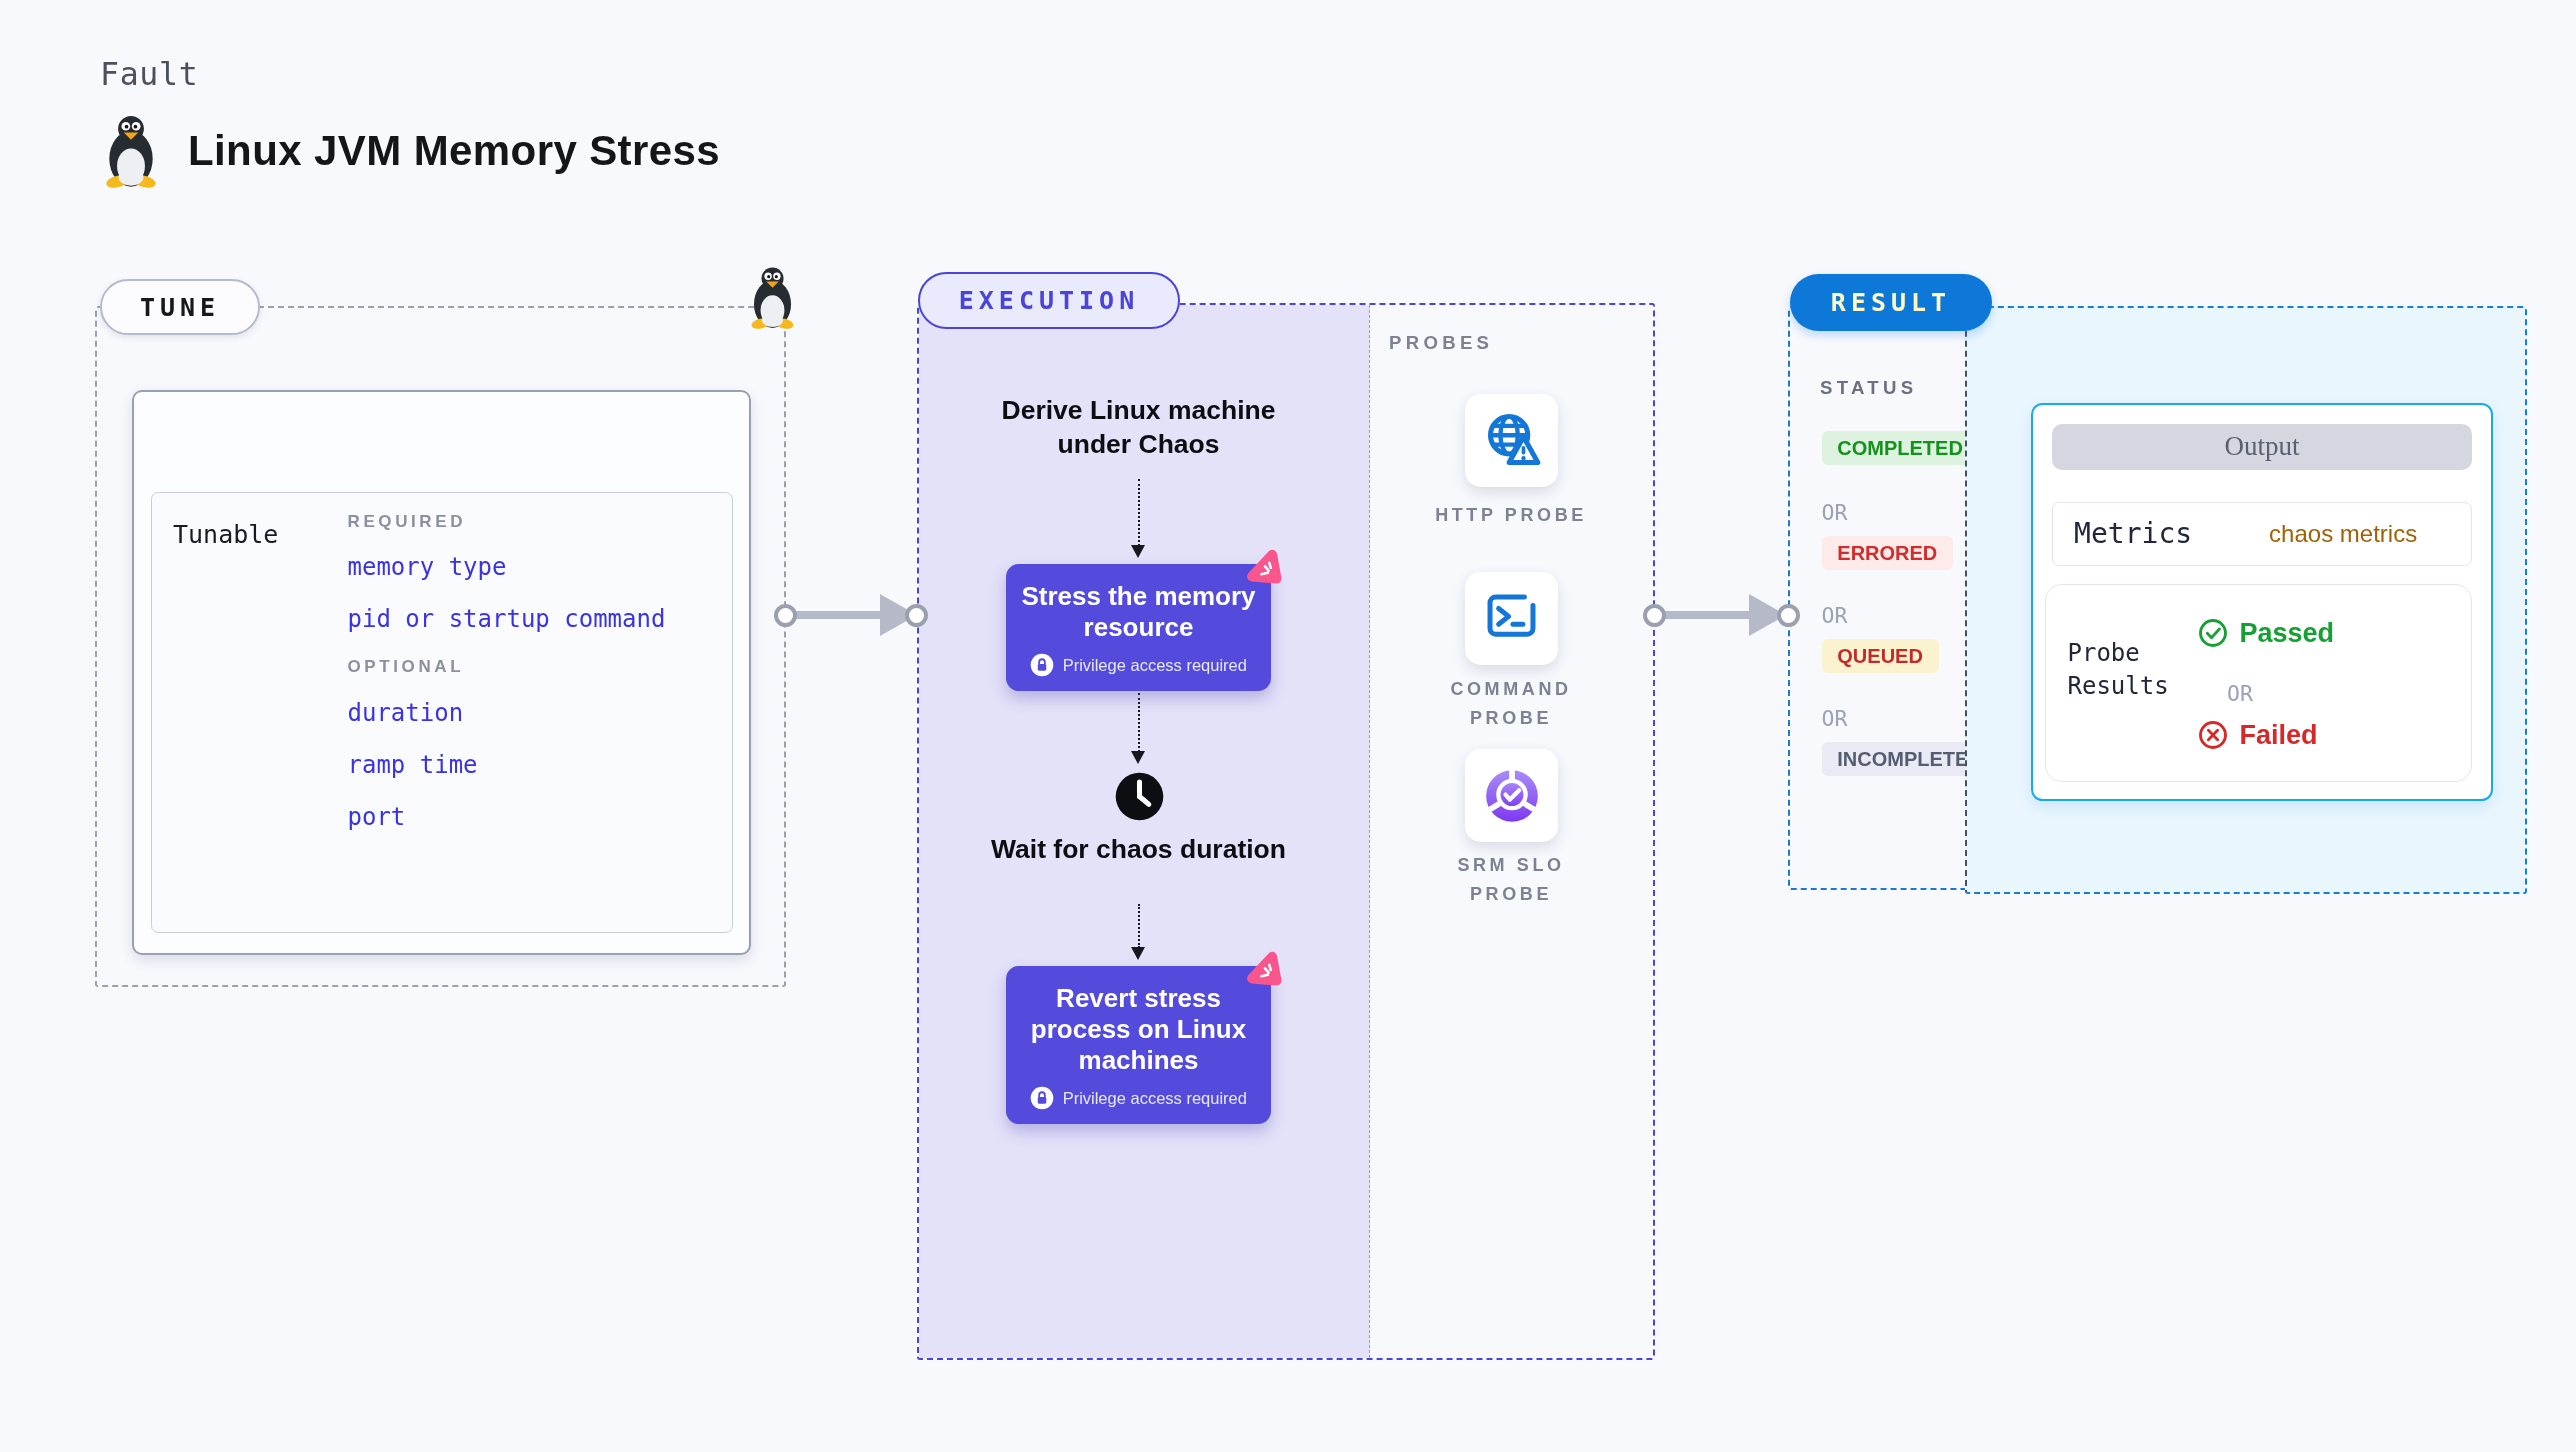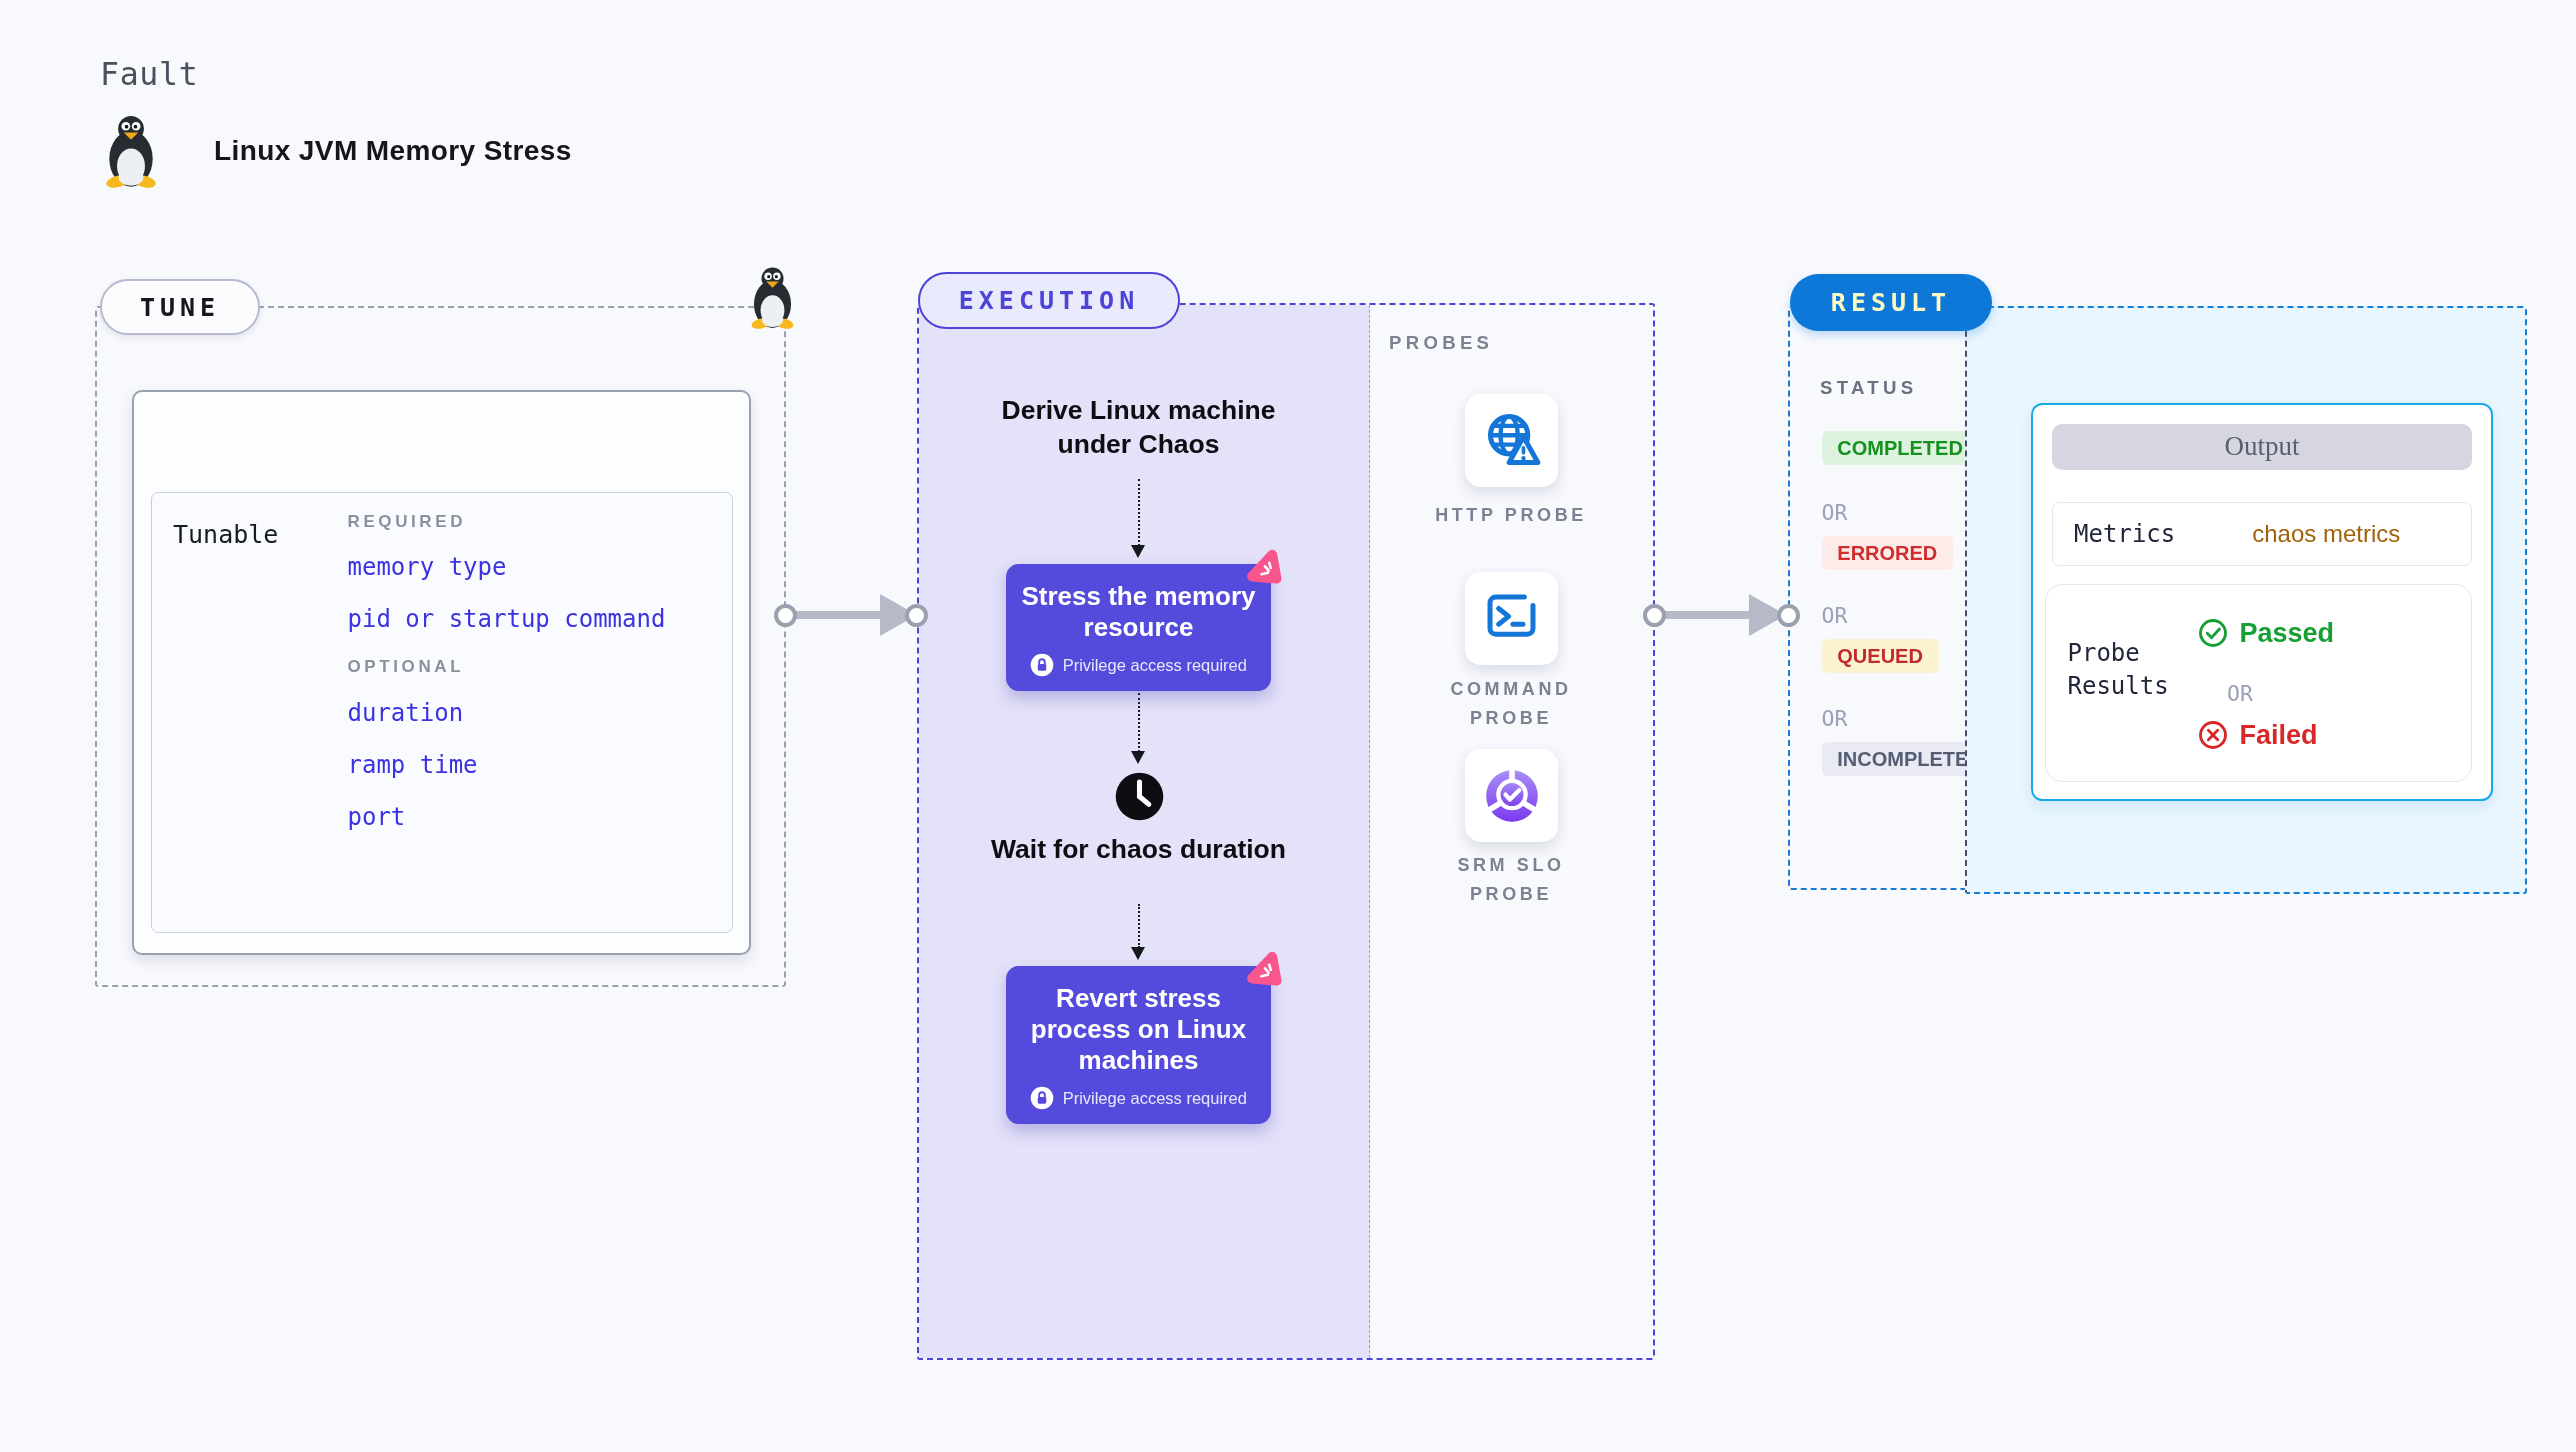--- a/index.html
+++ b/index.html
@@ -4,21 +4,21 @@
 <style>
   * { box-sizing: border-box; margin: 0; padding: 0; }
   html,body { width:2576px; height:1452px; }
   body { font-family:"Liberation Sans", sans-serif; background:#f8f9fd; overflow:hidden; }
   .canvas { position:relative; width:2576px; height:1452px; background:#f8f9fd; }
 
   
   .fault-label { position:absolute; left:100px; top:56px; font-family:"DejaVu Sans Mono",monospace;
                  font-size:31.5px; color:#4b505f; letter-spacing:0.7px; }
   .title-row { position:absolute; left:100px; top:113px; display:flex; align-items:center; gap:26px; }
-  .title-row h1 { font-size:28px; font-weight:bold; color:#14161a; letter-spacing:0.4px;margin-left:26px; }
+  .title-row h1 { font-size:42px; font-weight:bold; color:#14161a; letter-spacing:0.4px; }
   .tux-big { width:62px; height:75px; }
   .tux-small { position:absolute; left:746px; top:265px; width:53px; height:64px; z-index:5; }
 
   
   .group-pill { position:absolute; z-index:6; display:flex; align-items:center; justify-content:center;
                 border-radius:716px; font-family:"DejaVu Sans Mono",monospace; font-weight:bold;
                 font-size:25px; letter-spacing:5px; }
   .pill-tune { left:100px; top:279px; width:160px; height:56px; background:#fcfcfe;
                border:2.1px solid #b6bace; color:#16181d; box-shadow:0 2.9px 7.2px rgba(40,50,90,.10); }
   .pill-exec { left:918px; top:272px; width:262px; height:57px; background:#e9ebfc;
@@ -90,21 +90,21 @@
               color:#9ba1b6; }
   .result-panel { position:absolute; left:175px; top:-2.1px; width:562px; height:588px; background:#e9f6fe;
                   border:2.9px dashed #1280d8; border-left:2.1px dashed #44506b; border-radius:2.9px; }
   .output-card { position:absolute; left:64px; top:95px; width:462px; height:398px; background:#ffffff;
                  border:2.9px solid #16aae9; border-radius:11.5px; box-shadow:0 5.7px 14.3px rgba(20,120,200,.12); }
   .output-header { position:absolute; left:18.6px; top:18.6px; right:18.6px; height:46px; background:#d5d6e0;
                    border-radius:10px; display:flex; align-items:center; justify-content:center;
                    font-family:Liberation Serif, serif; font-size:27px; color:#5a6070; }
   .metrics-row { position:absolute; left:18.6px; top:97px; right:18.6px; height:64px;
                  border:1.4px solid #e3e6ef; border-radius:7.2px; display:flex; align-items:center; }
-  .metrics-row .m-label { font-family:"DejaVu Sans Mono",monospace; font-size:24px; color:#22263a;
+  .metrics-row .m-label { font-family:"DejaVu Sans Mono",monospace; font-size:28px; color:#22263a;
                           margin-left:21.5px; }
   .metrics-row .m-value { font-family:Liberation Sans, sans-serif; font-size:24px; color:#a16207;
                           margin-left:77px; }
   .probe-res-row { position:absolute; left:12px; top:179px; right:18.6px; height:198px;
                    border:1.4px solid #e3e6ef; border-radius:17px; }
   .pr-label { position:absolute; left:21.5px; top:52px; font-family:"DejaVu Sans Mono",monospace;
               font-size:24px; color:#22263a; line-height:33px; width:136px; }
   .pr-pass { position:absolute; left:152px; top:33px; display:flex; align-items:center; gap:11.5px; }
   .pr-pass span { font-size:27px; font-weight:bold; color:#16a034; }
   .pr-or { position:absolute; left:181px; top:96px; font-family:"DejaVu Sans Mono",monospace;

